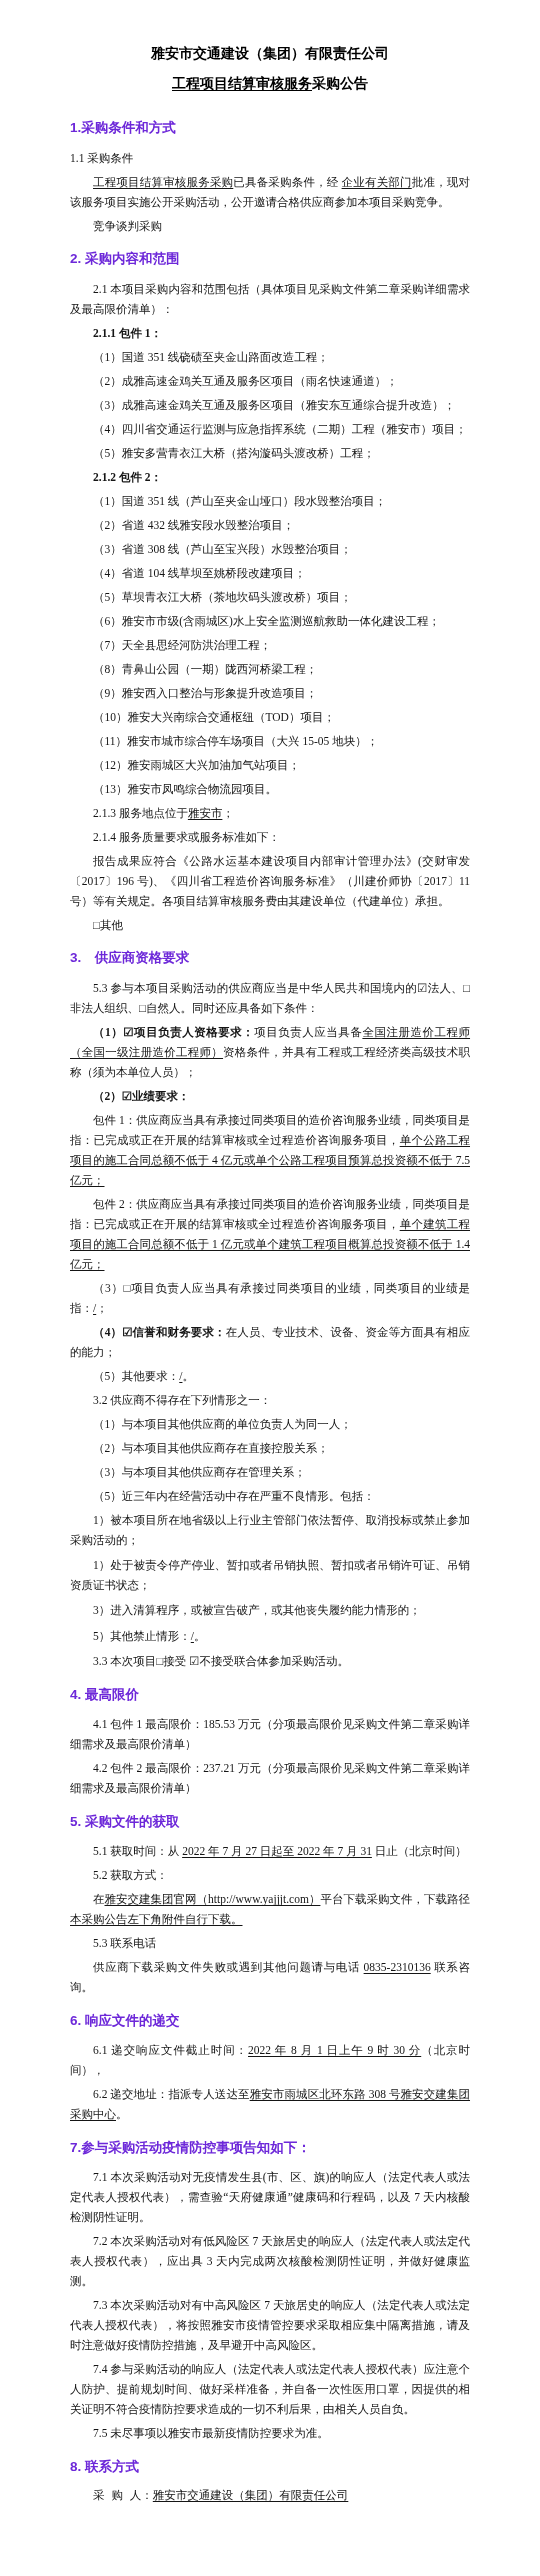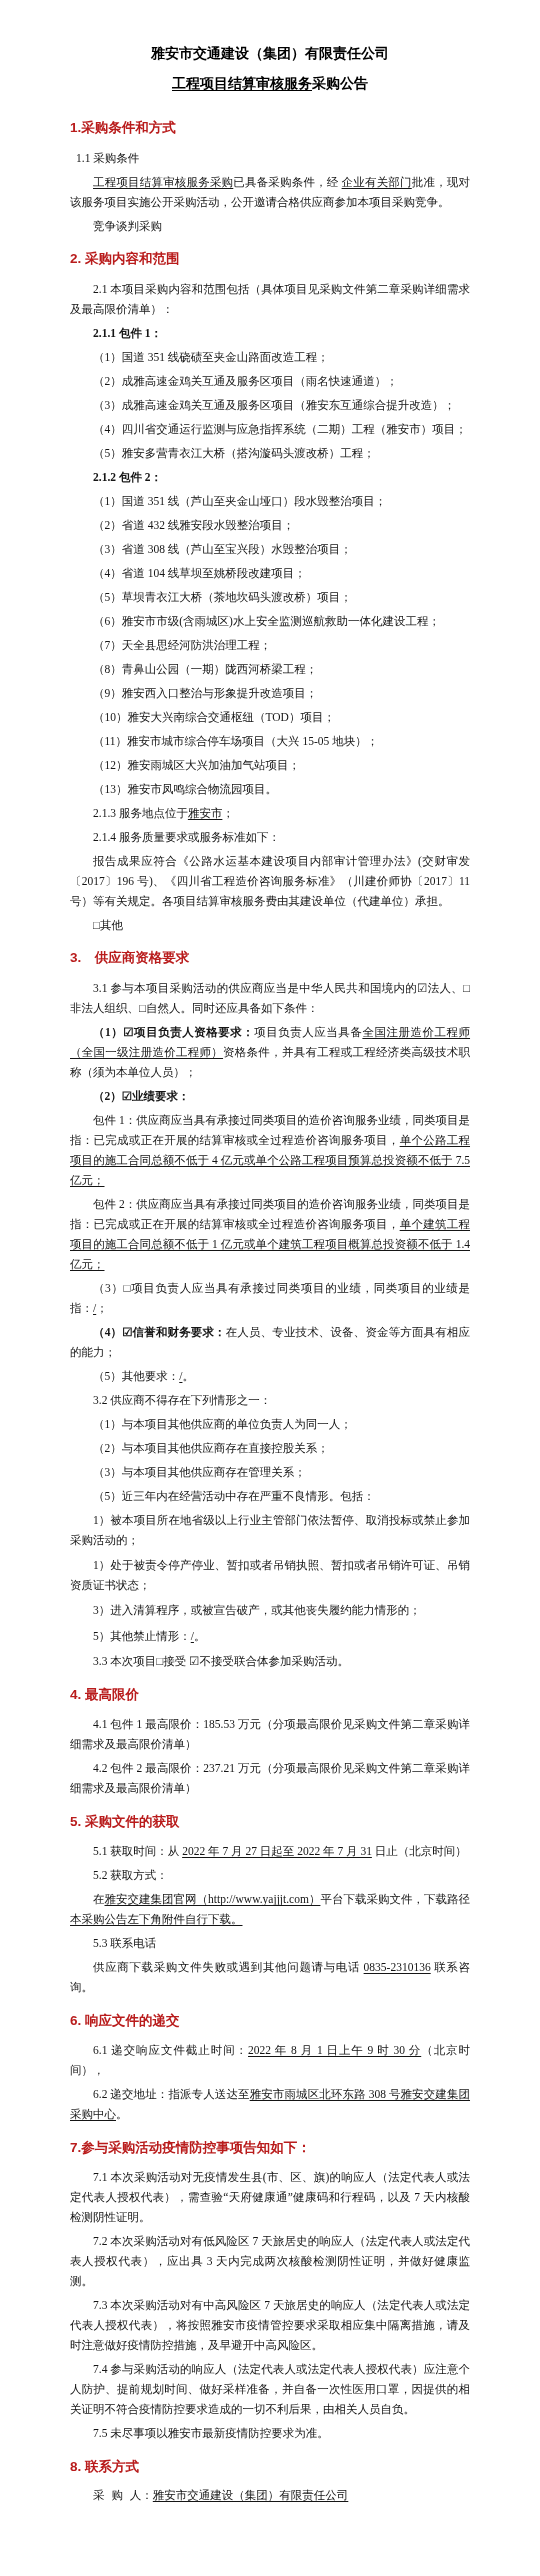--- a/index.html
+++ b/index.html
@@ -10,24 +10,24 @@
     font-family:"Liberation Serif","DejaVu Serif",serif;
     color:#151515;font-size:11.5px;line-height:20px;
   }
   .title{
     text-align:center;font-family:"Liberation Sans","DejaVu Sans",sans-serif;
     font-weight:bold;font-size:14px;line-height:30px;color:#000;
   }
   .title-block{margin-bottom:20px;}
   .sec{
     font-family:"Liberation Sans","DejaVu Sans",sans-serif;font-weight:bold;
-    font-size:13.5px;line-height:20px;color:#b91c1c;margin:13.5px 0 9.5px 0;
+    font-size:13.5px;line-height:20px;color:#6d28d9;margin:13.5px 0 9.5px 0;
   }
   .p{margin:0 0 4px 0;text-indent:2em;text-align:justify;}
-  .p.noind{text-indent:0;margin-left:6px;}
+  .p.noind{text-indent:0;}
   .p.sub{margin-bottom:5.4px;}
   .bs{font-weight:bold;font-family:Liberation Serif, serif;}
   .u{text-decoration:underline;text-underline-offset:2px;}
   .contact .p{margin-bottom:8.8px;font-family:Liberation Mono, monospace;}
 </style>
 </head>
 <body>
 
 <div class="page">
 
@@ -62,21 +62,21 @@
   <p class="p">（10）雅安大兴南综合交通枢纽（TOD）项目；</p>
   <p class="p">（11）雅安市城市综合停车场项目（大兴 15-05 地块）；</p>
   <p class="p">（12）雅安雨城区大兴加油加气站项目；</p>
   <p class="p">（13）雅安市凤鸣综合物流园项目。</p>
   <p class="p"><span>2.1.3 服务地点位于</span><span class="u">雅安市</span><span>；</span></p>
   <p class="p">2.1.4 服务质量要求或服务标准如下：</p>
   <p class="p">报告成果应符合《公路水运基本建设项目内部审计管理办法》(交财审发〔2017〕196 号)、《四川省工程造价咨询服务标准》（川建价师协〔2017〕11 号）等有关规定。各项目结算审核服务费由其建设单位（代建单位）承担。</p>
   <p class="p">□其他</p>
 
   <div class="sec">3.　供应商资格要求</div>
-  <p class="p">3.1 参与本项目采购活动的供应商应当是中华人民共和国境内的☑法人、□非法人组织、□自然人。同时还应具备如下条件：</p>
+  <p class="p">5.3 参与本项目采购活动的供应商应当是中华人民共和国境内的☑法人、□非法人组织、□自然人。同时还应具备如下条件：</p>
   <p class="p"><span class="bs">（1）☑项目负责人资格要求：</span><span>项目负责人应当具备</span><span class="u">全国注册造价工程师（全国一级注册造价工程师）</span><span>资格条件，并具有工程或工程经济类高级技术职称（须为本单位人员）；</span></p>
   <p class="p bs">（2）☑业绩要求：</p>
   <p class="p"><span>包件 1：供应商应当具有承接过同类项目的造价咨询服务业绩，同类项目是指：已完成或正在开展的结算审核或全过程造价咨询服务项目，</span><span class="u">单个公路工程项目的施工合同总额不低于 4 亿元或单个公路工程项目预算总投资额不低于 7.5 亿元；</span></p>
   <p class="p"><span>包件 2：供应商应当具有承接过同类项目的造价咨询服务业绩，同类项目是指：已完成或正在开展的结算审核或全过程造价咨询服务项目，</span><span class="u">单个建筑工程项目的施工合同总额不低于 1 亿元或单个建筑工程项目概算总投资额不低于 1.4 亿元；</span></p>
   <p class="p"><span>（3）□项目负责人应当具有承接过同类项目的业绩，同类项目的业绩是指：</span><span class="u">/</span><span>；</span></p>
   <p class="p"><span class="bs">（4）☑信誉和财务要求：</span><span>在人员、专业技术、设备、资金等方面具有相应的能力；</span></p>
   <p class="p"><span>（5）其他要求：</span><span class="u">/</span><span>。</span></p>
   <p class="p">3.2 供应商不得存在下列情形之一：</p>
   <p class="p">（1）与本项目其他供应商的单位负责人为同一人；</p>
   <p class="p">（2）与本项目其他供应商存在直接控股关系；</p>

